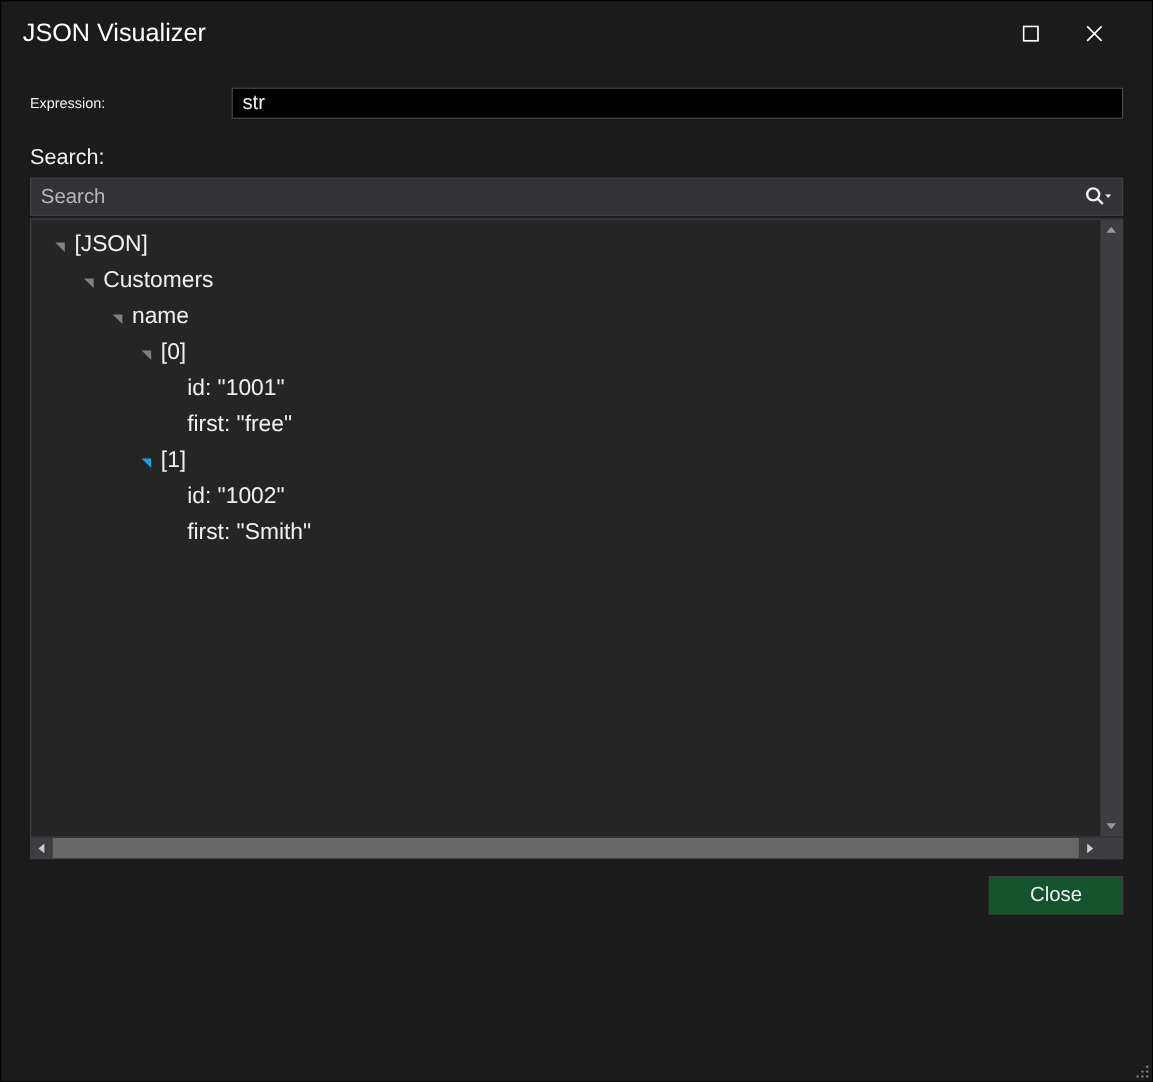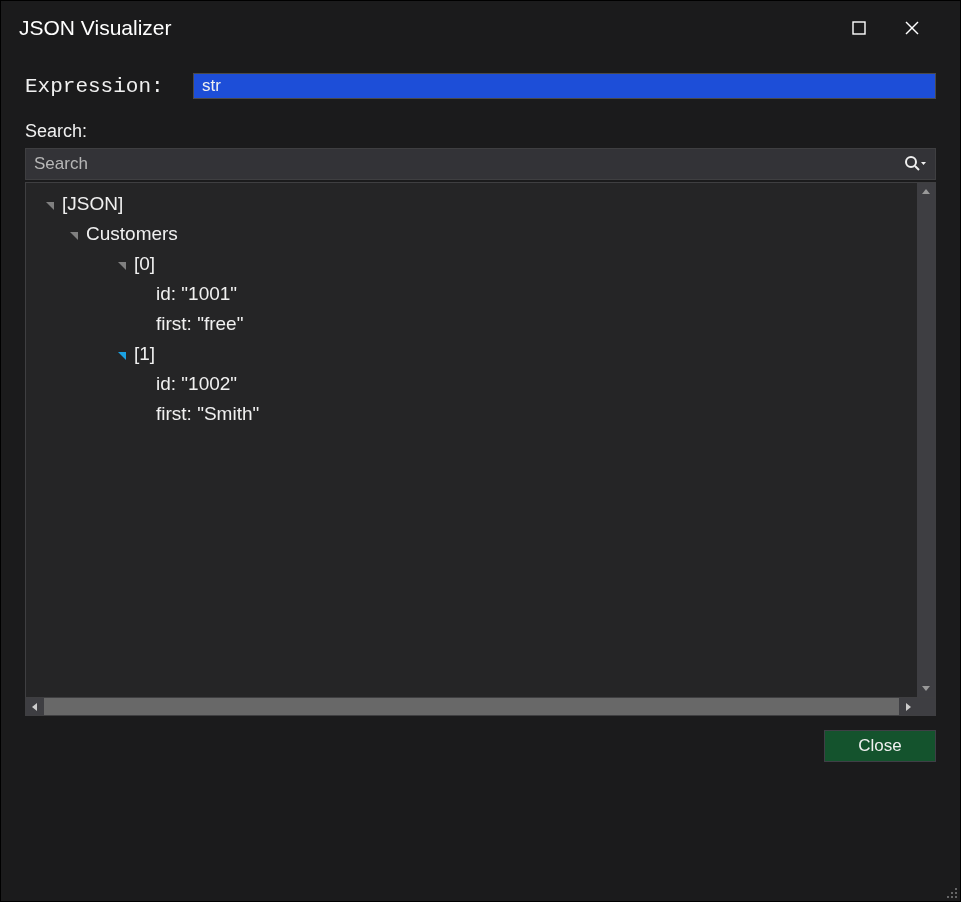--- a/index.html
+++ b/index.html
@@ -49,28 +49,27 @@
     flex-direction: column;
     padding: 8px 24px 12px 24px;
   }
   .expr-row {
     display: flex;
     align-items: center;
     margin-top: 10px;
   }
   .expr-label {
     width: 168px;
-    font-size: 21px;
-    color: #f0f0f0;
-    font-family: Liberation Mono, monospace;
+    font-size: 12px;
+    color: #f0f0f0;
   }
   .expr-input {
     flex: 1;
     height: 26px;
-    background: #1d4ed8;
+    background: #000000;
     border: 1px solid #4a4a4a;
     padding: 0 8px;
     color: #f0f0f0;
     font-size: 17px;
     outline: none;
   }
   .value-label {
     margin-top: 22px;
     font-size: 18px;
     color: #f0f0f0;
@@ -275,20 +274,28 @@
 
         <div class="tree-row lvl1">
           <span class="expander">
               <svg width="12" height="12" viewBox="0 0 12 12">
                 <path d="M2 4 L10 4 L10 12 Z" fill="#808080"></path>
               </svg>
             </span>
           <span>Customers</span>
         </div>
 
+        <div class="tree-row lvl2">
+          <span class="expander">
+              <svg width="12" height="12" viewBox="0 0 12 12">
+                <path d="M2 4 L10 4 L10 12 Z" fill="#808080"></path>
+              </svg>
+            </span>
+          <span>name</span>
+        </div>
 
         <div class="tree-row lvl3">
           <span class="expander">
               <svg width="12" height="12" viewBox="0 0 12 12">
                 <path d="M2 4 L10 4 L10 12 Z" fill="#808080"></path>
               </svg>
             </span>
           <span>[0]</span>
         </div>
         <div class="tree-row lvl4">

